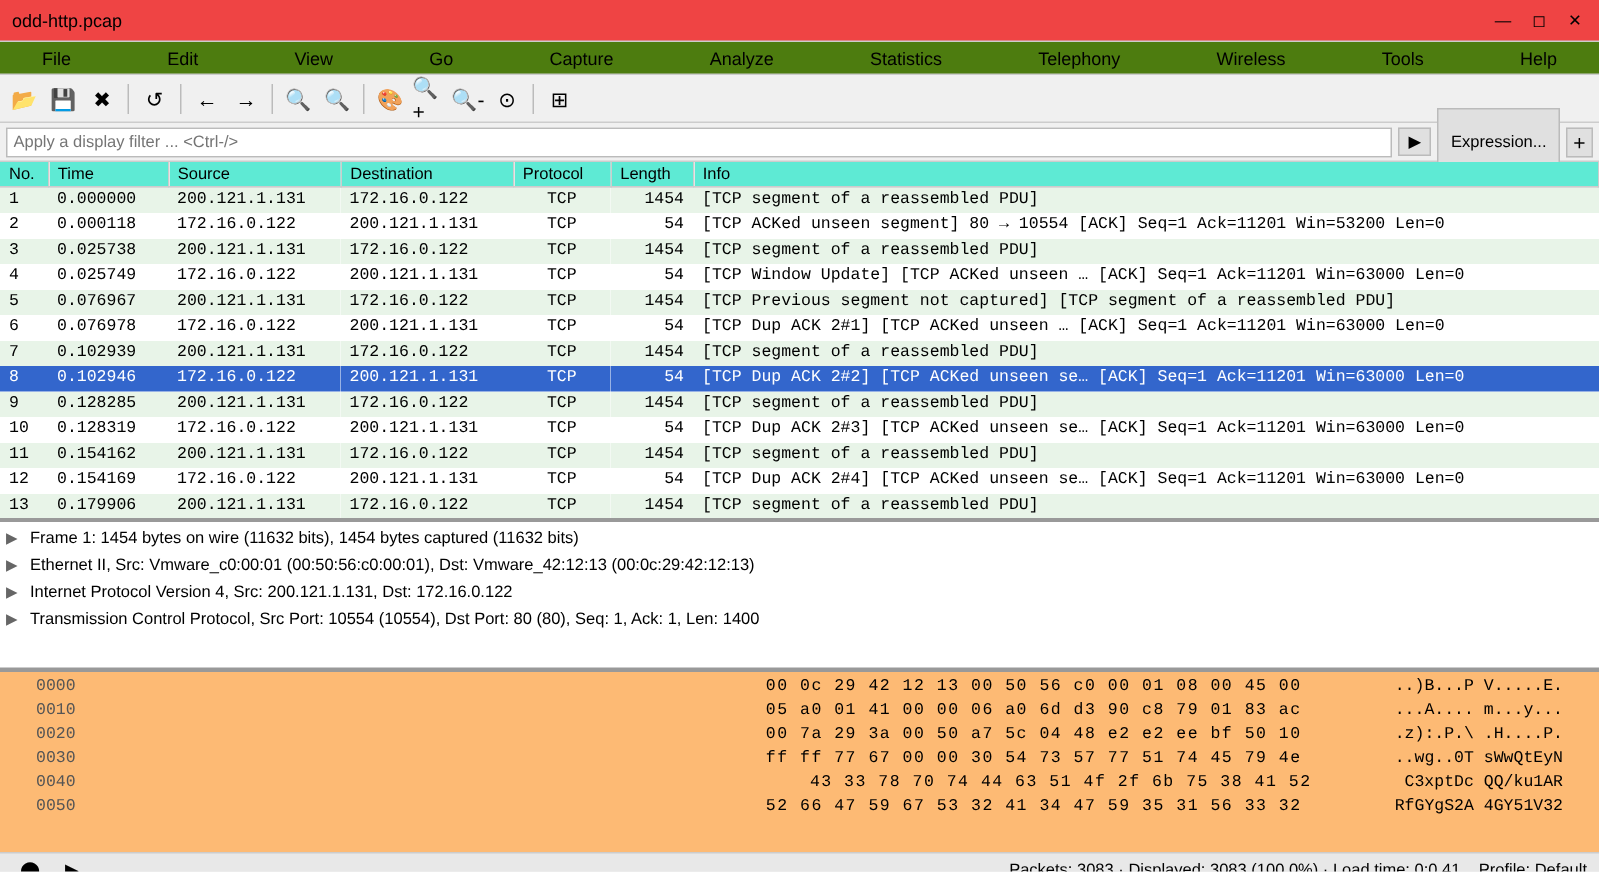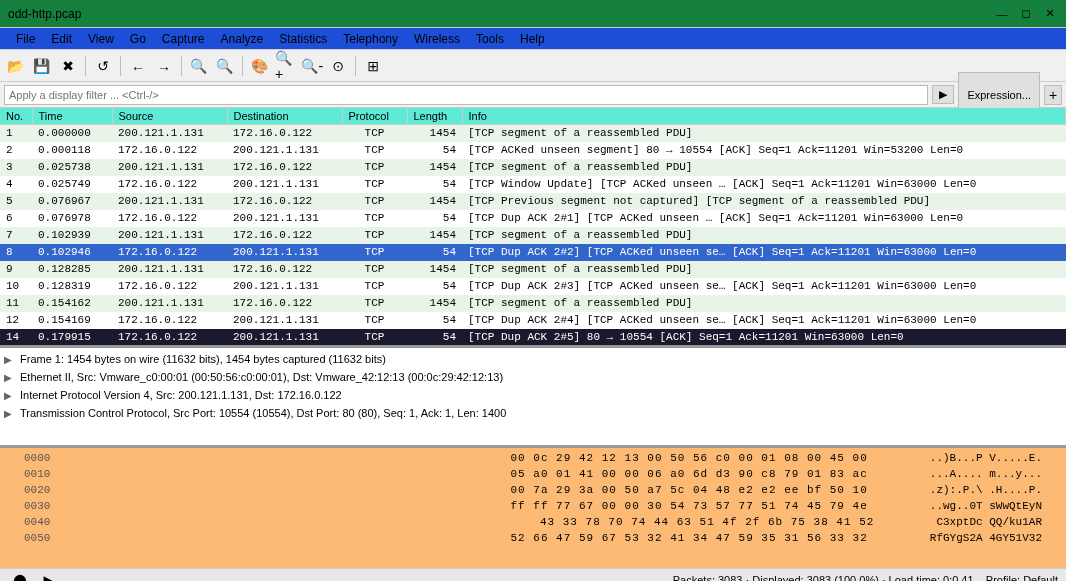--- a/index.html
+++ b/index.html
@@ -7,21 +7,21 @@
       font-family: 'Segoe UI', Tahoma, sans-serif;
       font-size: 12px;
       background: #f0f0f0;
       color: #000;
       width: 1066px;
       height: 581px;
       overflow: hidden;
     }
     
     #title-bar {
-      background: #15803d;
+      background: #ef4444;
       height: 28px;
       display: flex;
       align-items: center;
       justify-content: space-between;
       padding: 0 8px;
       border-bottom: 1px solid #ccc;
     }
     #window-controls {
       display: flex;
       gap: 8px;
@@ -30,26 +30,27 @@
       width: 16px;
       height: 16px;
       font-size: 11px;
       cursor: pointer;
       display: flex;
       align-items: center;
       justify-content: center;
     }
     
     #menu-bar {
-      background: #1d4ed8;
+      background: #4d7c0f;
       height: 22px;
       display: flex;
       align-items: center;
-      padding: 0 8px;
+      padding: 0 20px;
       border-bottom: 1px solid #ccc;
+      justify-content: space-between;
     }
     .menu-item {
       padding: 2px 8px;
       cursor: pointer;
       font-size: 12px;
     }
     
     #toolbar {
       background: #f0f0f0;
       height: 32px;
@@ -383,20 +384,29 @@
         </tr>
         <tr class="row-white">
           <td>12</td>
           <td>0.154169</td>
           <td>172.16.0.122</td>
           <td>200.121.1.131</td>
           <td style="text-align: center;">TCP</td>
           <td style="text-align: right;">54</td>
           <td>[TCP Dup ACK 2#4] [TCP ACKed unseen se… [ACK] Seq=1 Ack=11201 Win=63000 Len=0</td>
         </tr>
+        <tr class="row-light">
+          <td>13</td>
+          <td>0.179906</td>
+          <td>200.121.1.131</td>
+          <td>172.16.0.122</td>
+          <td style="text-align: center;">TCP</td>
+          <td style="text-align: right;">1454</td>
+          <td>[TCP segment of a reassembled PDU]</td>
+        </tr>
         <tr class="row-dark-selected">
           <td>14</td>
           <td>0.179915</td>
           <td>172.16.0.122</td>
           <td>200.121.1.131</td>
           <td style="text-align: center;">TCP</td>
           <td style="text-align: right;">54</td>
           <td>[TCP Dup ACK 2#5] 80 → 10554 [ACK] Seq=1 Ack=11201 Win=63000 Len=0</td>
         </tr>
       </tbody>

